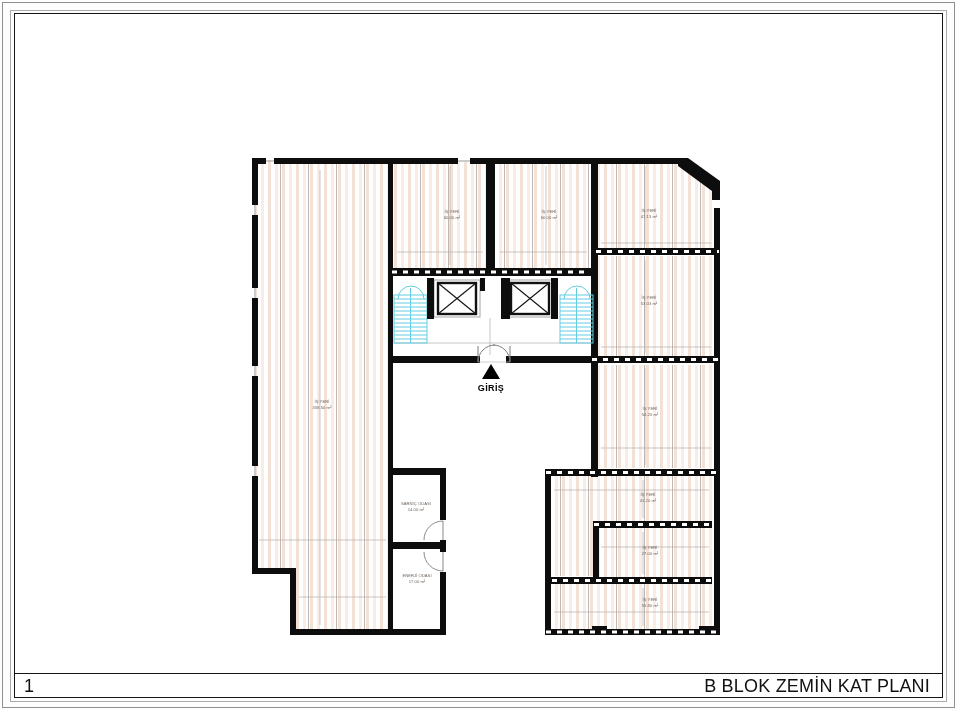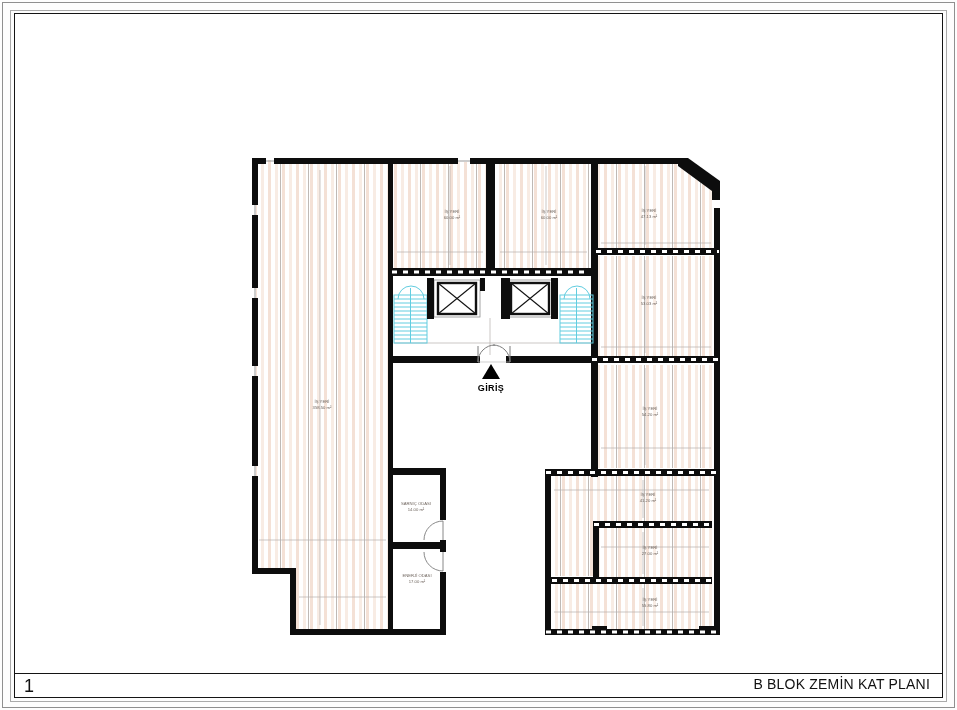--- a/index.html
+++ b/index.html
@@ -3,21 +3,21 @@
 <meta charset="utf-8">
 <style>
   html,body{margin:0;padding:0;}
   body{width:957px;height:710px;position:relative;overflow:hidden;background:#fdfdfd;
        font-family:"Liberation Sans", sans-serif;}
   .frame-outer{position:absolute;left:2px;top:2px;right:2px;bottom:2px;border:1px solid #8f8f8f;}
   .frame-mid{position:absolute;left:10px;top:10px;right:10px;bottom:8px;border:1px solid #aaa;}
   .frame-inner{position:absolute;left:14px;top:13px;right:14px;bottom:12px;border:1.6px solid #141414;background:#fff;}
   .title-divider{position:absolute;left:14px;right:14px;top:673px;border-top:1.6px solid #141414;}
   .sheet-number{position:absolute;left:24px;top:676px;font-size:18px;color:#111;}
-  .sheet-title{position:absolute;right:27px;top:676px;font-size:14px;color:#111;letter-spacing:.2px;}
+  .sheet-title{position:absolute;right:27px;top:676px;font-size:18px;color:#111;letter-spacing:.2px;}
   svg{position:absolute;left:0;top:0;}
   svg text{font-family:"Liberation Sans", sans-serif;}
   .roomname{font-size:4.2px;fill:#6f655e;}
   .roomarea{font-size:4.2px;fill:#6f655e;}
   .giris{font-size:9px;font-weight:bold;fill:#000;letter-spacing:.4px;}
 </style>
 </head>
 <body>
 
 <div class="frame-outer"></div>

